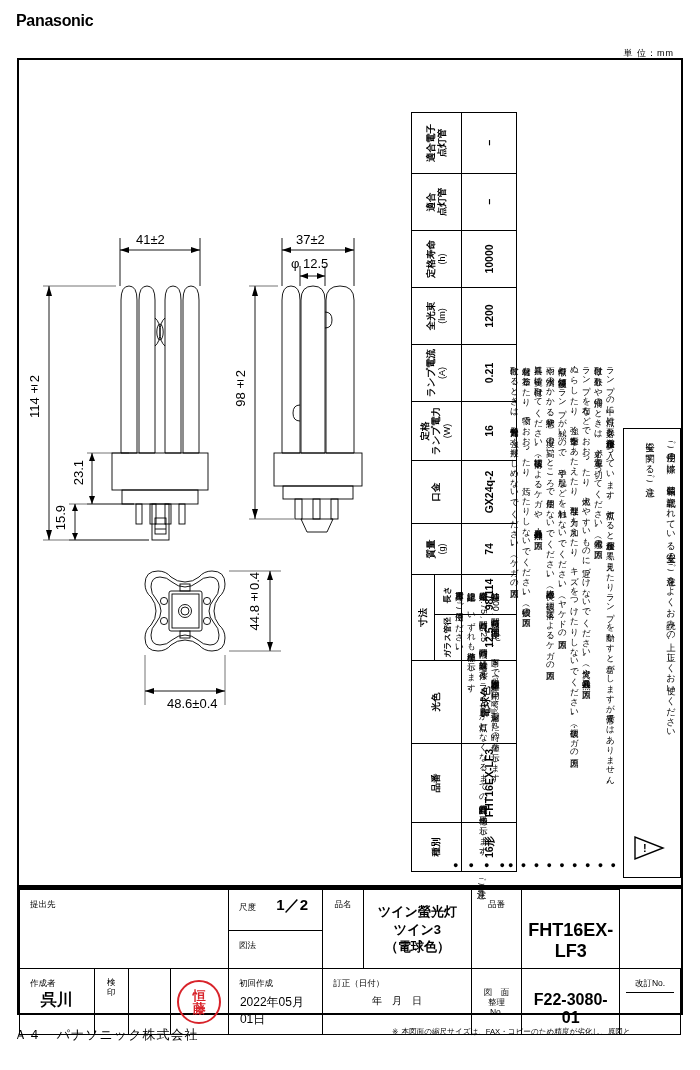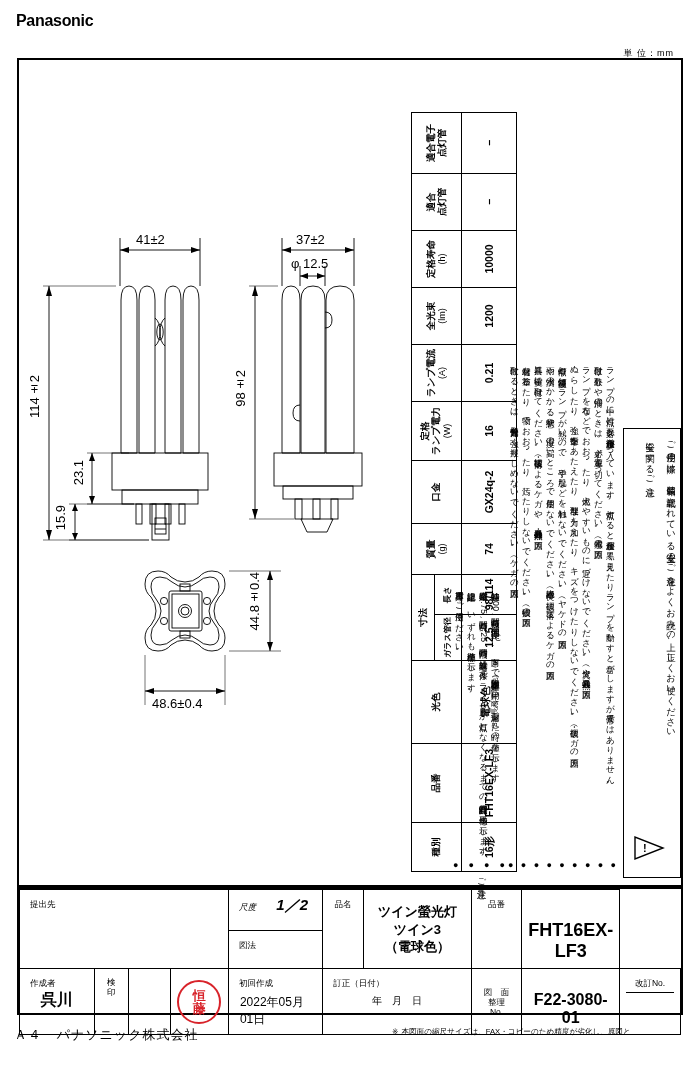--- a/index.html
+++ b/index.html
@@ -239,21 +239,21 @@
     
     <span class="dimtext" style="left:117px; top:172px;">41±2</span>
     <span class="dimtext vtext" style="left:8px; top:315px;">114±2</span>
     <span class="dimtext vtext" style="left:52px; top:400px;">23.1</span>
     <span class="dimtext vtext" style="left:34px; top:445px;">15.9</span>
 
     <span class="dimtext" style="left:277px; top:172px;">37±2</span>
     <span class="dimtext" style="left:272px; top:196px;">φ 12.5</span>
     <span class="dimtext vtext" style="left:214px; top:310px;">98±2</span>
 
-    <span class="dimtext" style="left:133px; top:636px;">48.6±0.4</span>
+    <span class="dimtext" style="left:148px; top:636px;">48.6±0.4</span>
     <span class="dimtext vtext" style="left:228px; top:512px;">44.8±0.4</span>
   </div>
 
   <div id="spec-wrap">
     <table id="spec-table">
       <tbody>
           <tr>
         <th rowspan="2" style="width:48px;">
           <span>種別</span>
         </th>
@@ -381,21 +381,21 @@
 </div>
 
 <div id="titleblock">
   <table id="tb-table">
     <tbody>
         <tr style="height:36px;">
       <td colspan="4" style="width:200px;" rowspan="2">
         <span class="tb-lab">提出先</span>
         <span style="font-size:11px; display:block; text-align:center; padding-top:10px;"></span>
       </td>
-      <td style="width:108px;font-style:italic;">
+      <td style="width:108px;">
         <span class="tb-lab" style="display:inline-block;">尺度</span>
         <span style="font-size:15px; font-weight:bold; padding-left:12px;">1／2</span>
       </td>
       <td style="width:34px;" rowspan="2">
         <span class="tb-lab" style="text-align:center;">品名</span>
       </td>
       <td style="width:132px;" rowspan="2">
         <div style="text-align:center; font-size:13px; font-weight:bold; line-height:1.35; padding-top:7px;">
           <div>ツイン螢光灯</div>
           <div>ツイン3</div>

